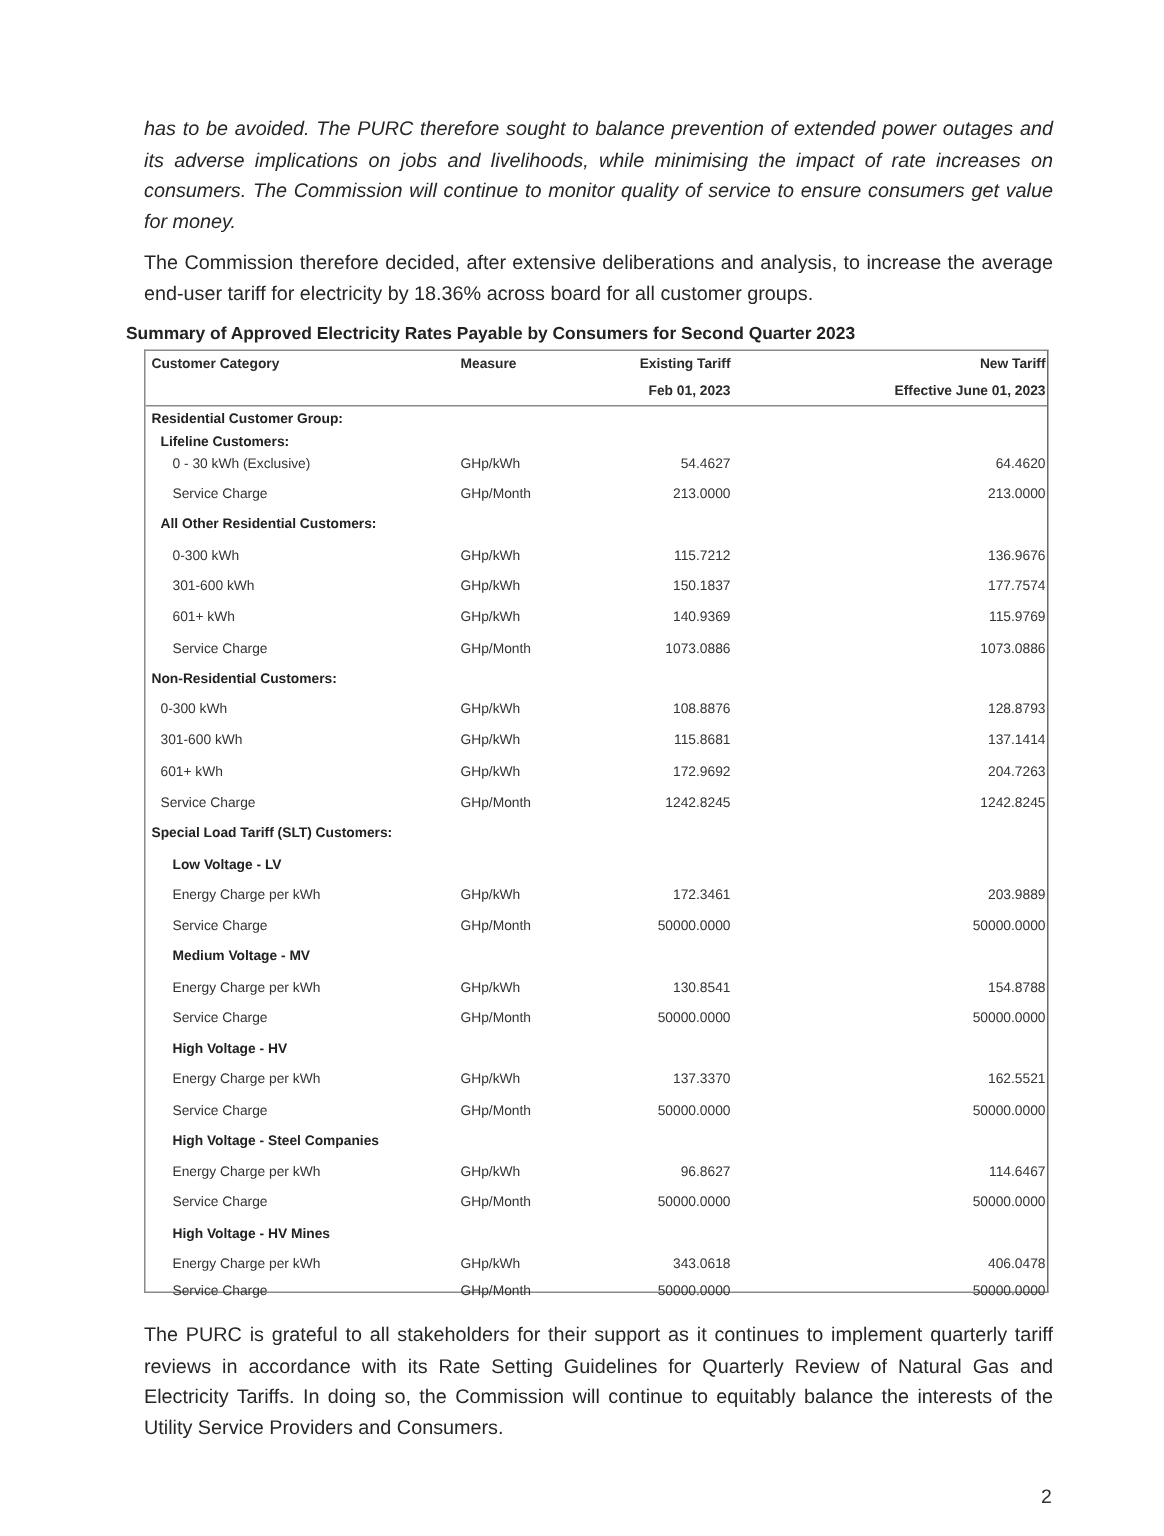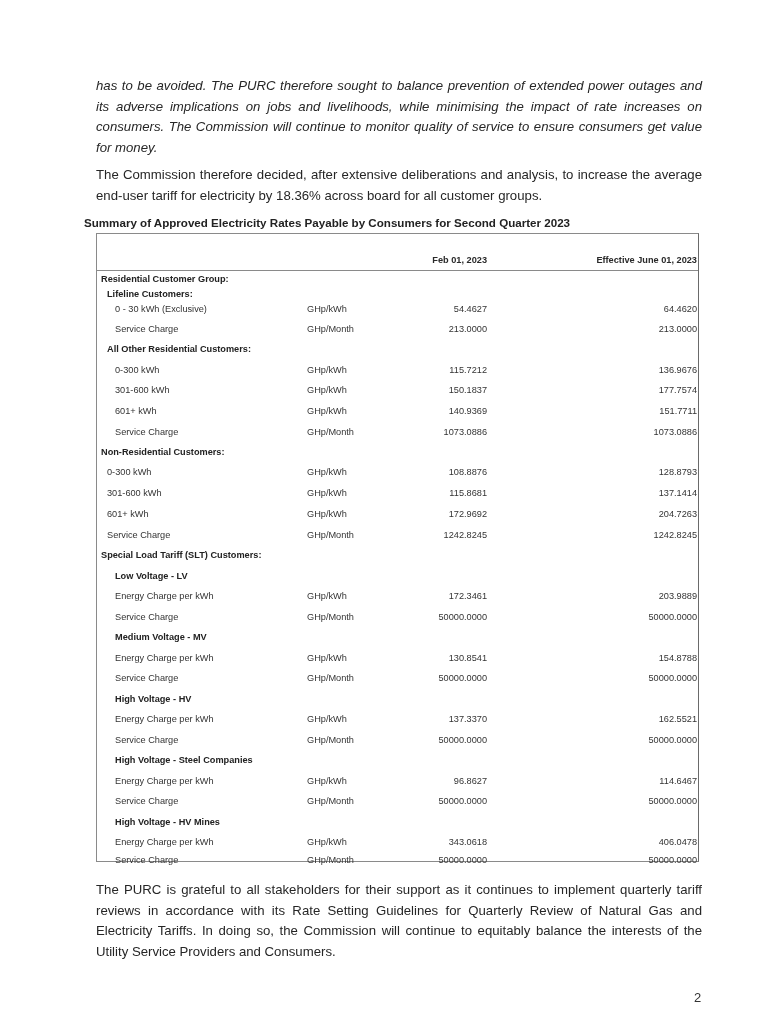--- a/index.html
+++ b/index.html
@@ -28,20 +28,26 @@
 </style>
 </head>
 <body>
 
 <div class="para" id="p1">has to be avoided. The PURC therefore sought to balance prevention of extended power outages and its adverse implications on jobs and livelihoods, while minimising the impact of rate increases on consumers. The Commission will continue to monitor quality of service to ensure consumers get value for money.</div>
 <div class="para" id="p2">The Commission therefore decided, after extensive deliberations and analysis, to increase the average end-user tariff for electricity by 18.36% across board for all customer groups.</div>
 
 <div class="table-title">Summary of Approved Electricity Rates Payable by Consumers for Second Quarter 2023</div>
 
 <div class="tbl">
+  <div class="row hdr" style="top:0;">
+    <span class="c-cat">Customer Category</span>
+    <span class="c-measure">Measure</span>
+    <span class="c-exist">Existing Tariff</span>
+    <span class="c-new">New Tariff</span>
+  </div>
   <div class="row hdr" style="top:18px;">
     <span class="c-exist">Feb 01, 2023</span>
     <span class="c-new">Effective June 01, 2023</span>
   </div>
   <div class="hline" style="top:36px;"></div>
   <div id="tbody">
       <div class="row grp" style="top: 37px;">
         <span class="c-cat">Residential Customer Group:</span>
       </div>
       <div class="row grp" style="top: 52px;">
@@ -71,21 +77,21 @@
       <div class="row" style="top: 148px;">
         <span class="c-cat ind2">301-600 kWh</span>
         <span class="c-measure">GHp/kWh</span>
         <span class="c-exist">150.1837</span>
         <span class="c-new">177.7574</span>
       </div>
       <div class="row" style="top: 169px;">
         <span class="c-cat ind2">601+ kWh</span>
         <span class="c-measure">GHp/kWh</span>
         <span class="c-exist">140.9369</span>
-        <span class="c-new">151.7711</span>
+        <span class="c-new">115.9769</span>
       </div>
       <div class="row" style="top: 190px;">
         <span class="c-cat ind2">Service Charge</span>
         <span class="c-measure">GHp/Month</span>
         <span class="c-exist">1073.0886</span>
         <span class="c-new">1073.0886</span>
       </div>
       <div class="row grp" style="top: 210px;">
         <span class="c-cat">Non-Residential Customers:</span>
       </div>

